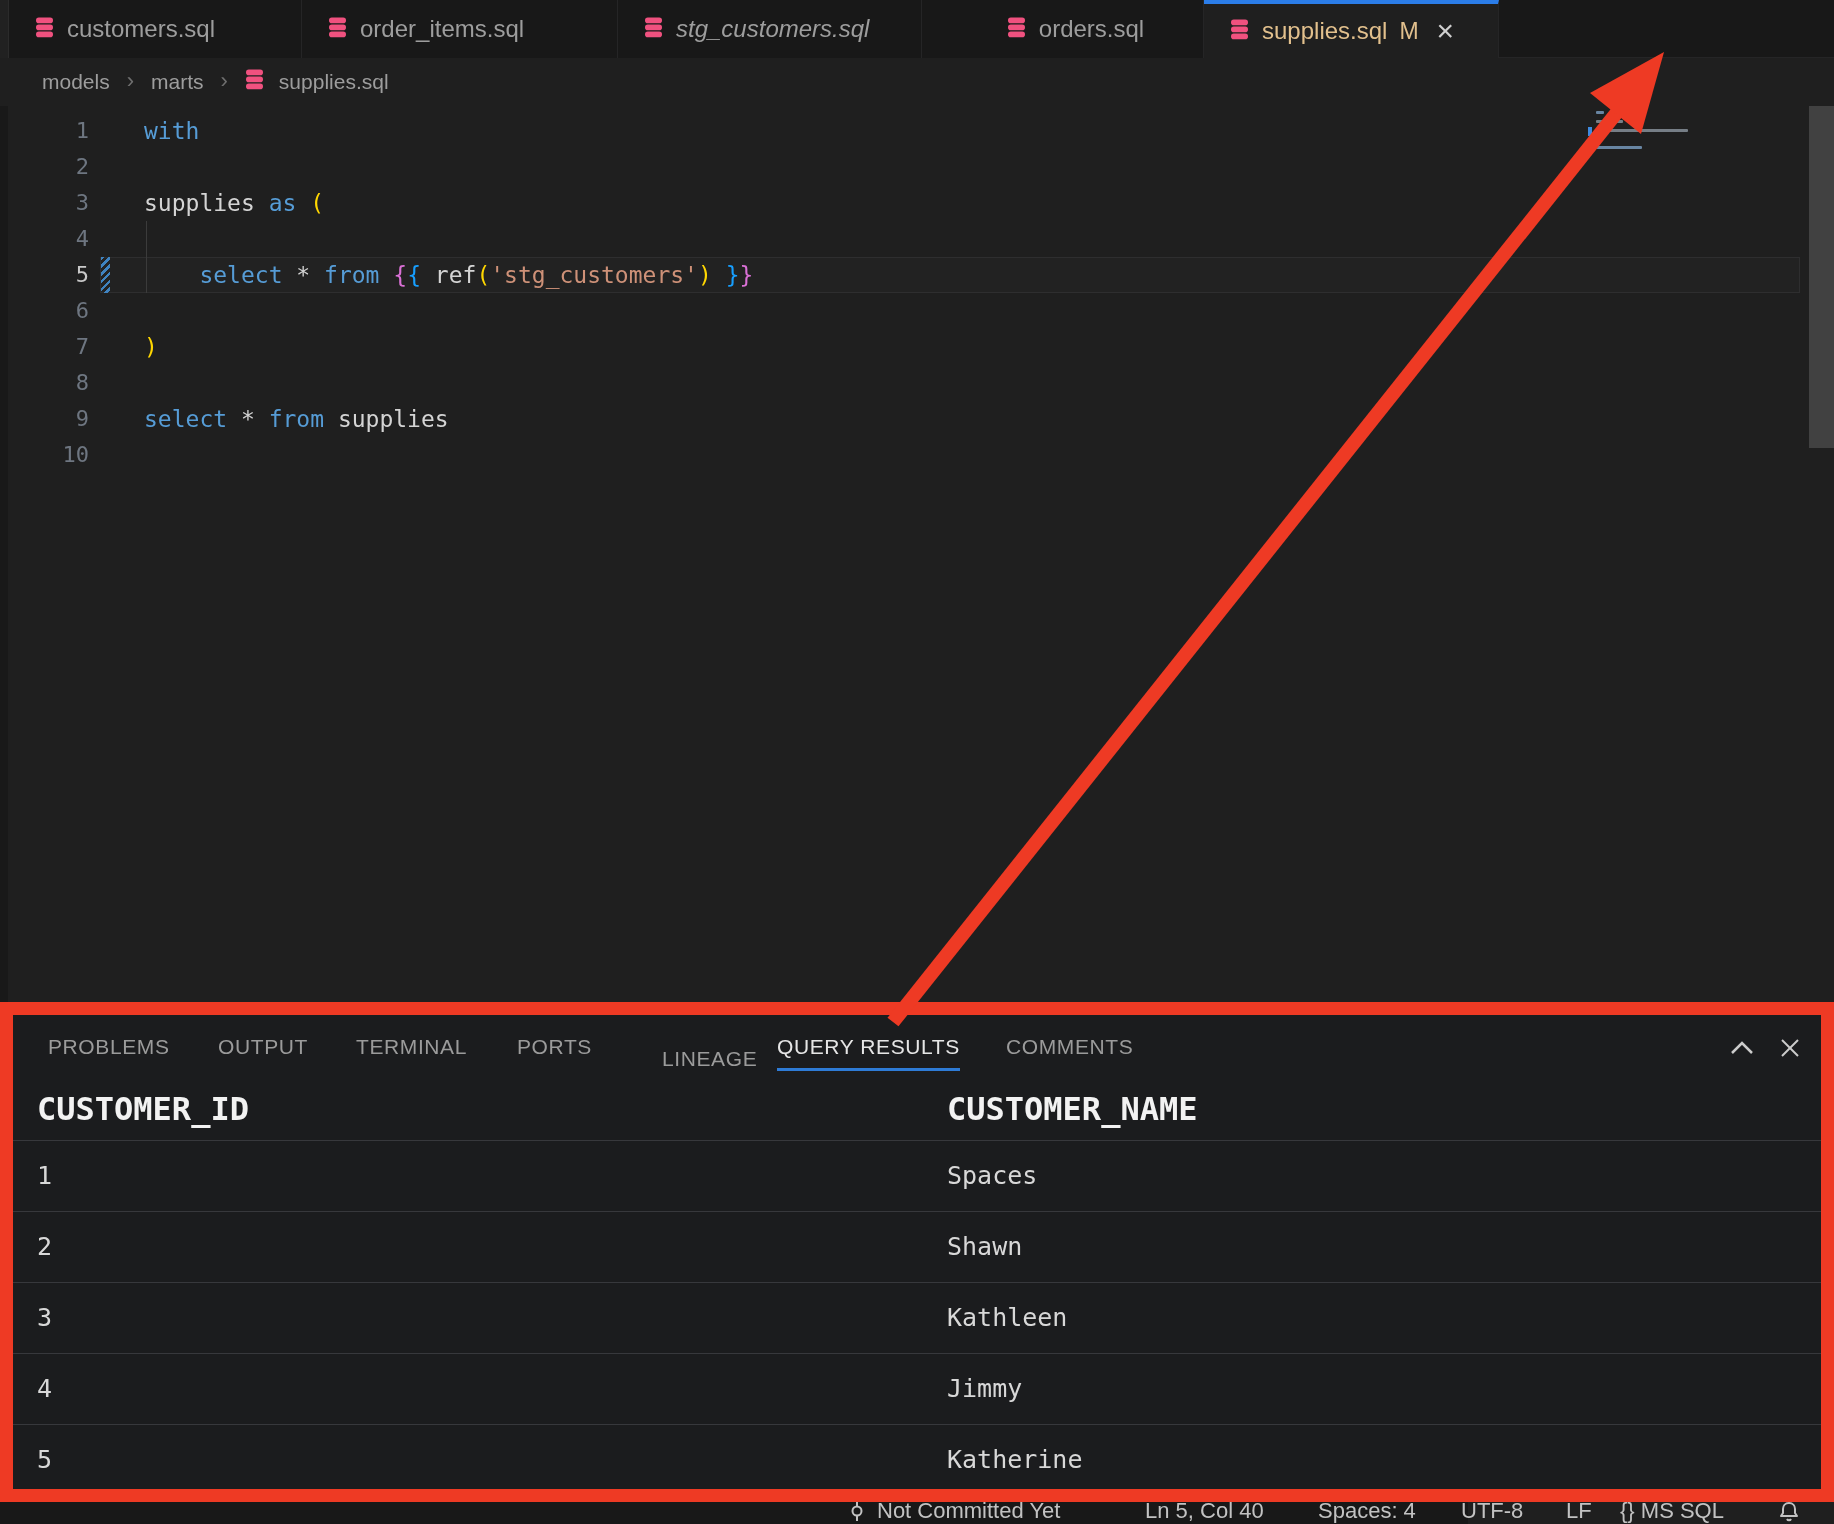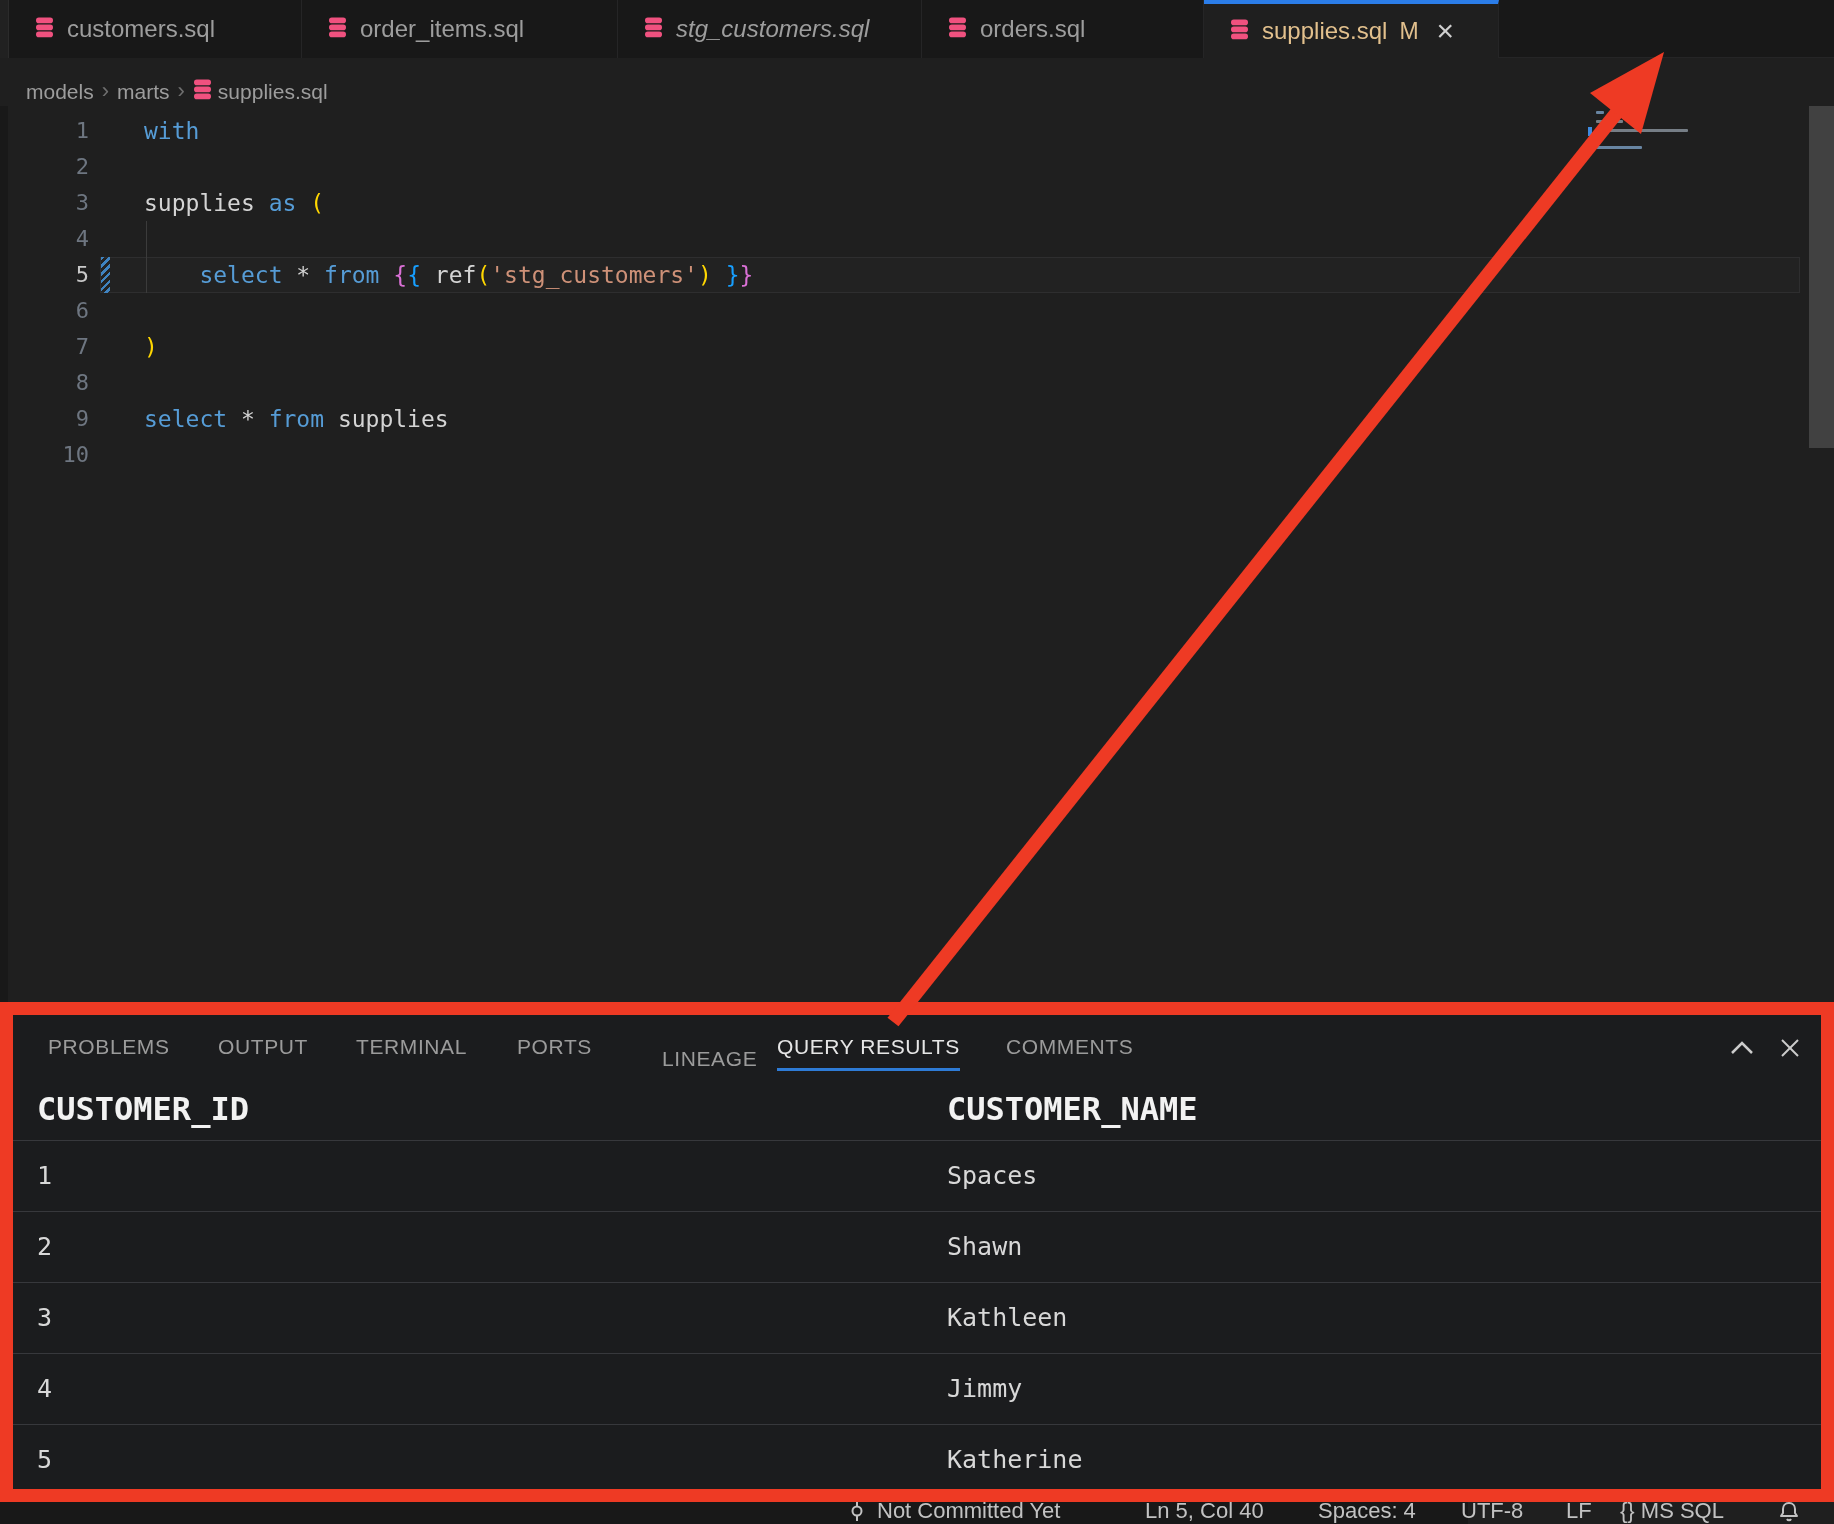--- a/index.html
+++ b/index.html
@@ -16,22 +16,22 @@
   .tab-label{font-size:24px;color:#9d9d9d;margin-left:13px;white-space:nowrap;}
   .tab-label.italic{font-style:italic;}
   .tab.active .tab-label{color:#e2c08d;}
   .tab-badge{font-size:23px;color:#e2c08d;margin-left:12px;}
   .tab-close{margin-left:18px;color:#cfcfcf;font-size:30px;line-height:26px;font-weight:300;}
   #actions{position:absolute;left:1502px;top:0;height:58px;display:flex;align-items:center;
            gap:21px;padding-left:20px;background:#181818;}
   .action-btn{display:flex;align-items:center;justify-content:center;}
 
   
-  #breadcrumb{position:absolute;top:68px;left:0;width:1834px;height:48px;display:flex;
-              align-items:center;padding-left:26px;gap:8px;font-size:21px;color:#9d9d9d;
+  #breadcrumb{position:absolute;top:58px;left:0;width:1834px;height:48px;display:flex;
+              align-items:center;padding-left:42px;gap:17px;font-size:21px;color:#9d9d9d;
               background:#1f1f1f;box-sizing:border-box;}
   .bc-sep{color:#6f6f6f;font-size:22px;position:relative;top:-1px;}
   .bc-item{white-space:nowrap;}
   #breadcrumb .db-icon{margin-right:-2px;}
 
   
   #editor{position:absolute;top:106px;left:0;width:1834px;height:896px;background:#1f1f1f;}
   #editor-edge{position:absolute;left:0;top:0;width:8px;height:896px;background:#191919;}
   .gutter-num{position:absolute;left:0;width:89px;text-align:right;
               font-family:"DejaVu Sans Mono",monospace;font-size:22px;color:#6e7681;
@@ -106,21 +106,21 @@
     <div class="tab" style="width: 304px;">
       <span class="db-icon"><svg width="19" height="21" viewBox="0 0 19 21">
           <g fill="#f0517f">
   <rect x="1" y="0.6" width="17" height="5.6" rx="2.8"></rect>
   <rect x="1" y="7.6" width="17" height="5.6" rx="2.8"></rect>
   <rect x="1" y="14.6" width="17" height="5.6" rx="2.8"></rect>
           </g>
         </svg></span>
       <span class="tab-label italic">stg_customers.sql</span>
     </div>
-    <div class="tab" style="width: 282px;">
+    <div class="tab" style="width: 282px; justify-content: center;">
       <span class="db-icon"><svg width="19" height="21" viewBox="0 0 19 21">
           <g fill="#f0517f">
   <rect x="1" y="0.6" width="17" height="5.6" rx="2.8"></rect>
   <rect x="1" y="7.6" width="17" height="5.6" rx="2.8"></rect>
   <rect x="1" y="14.6" width="17" height="5.6" rx="2.8"></rect>
           </g>
         </svg></span>
       <span class="tab-label">orders.sql</span>
     </div>
     <div class="tab active" style="width: 295px;">

